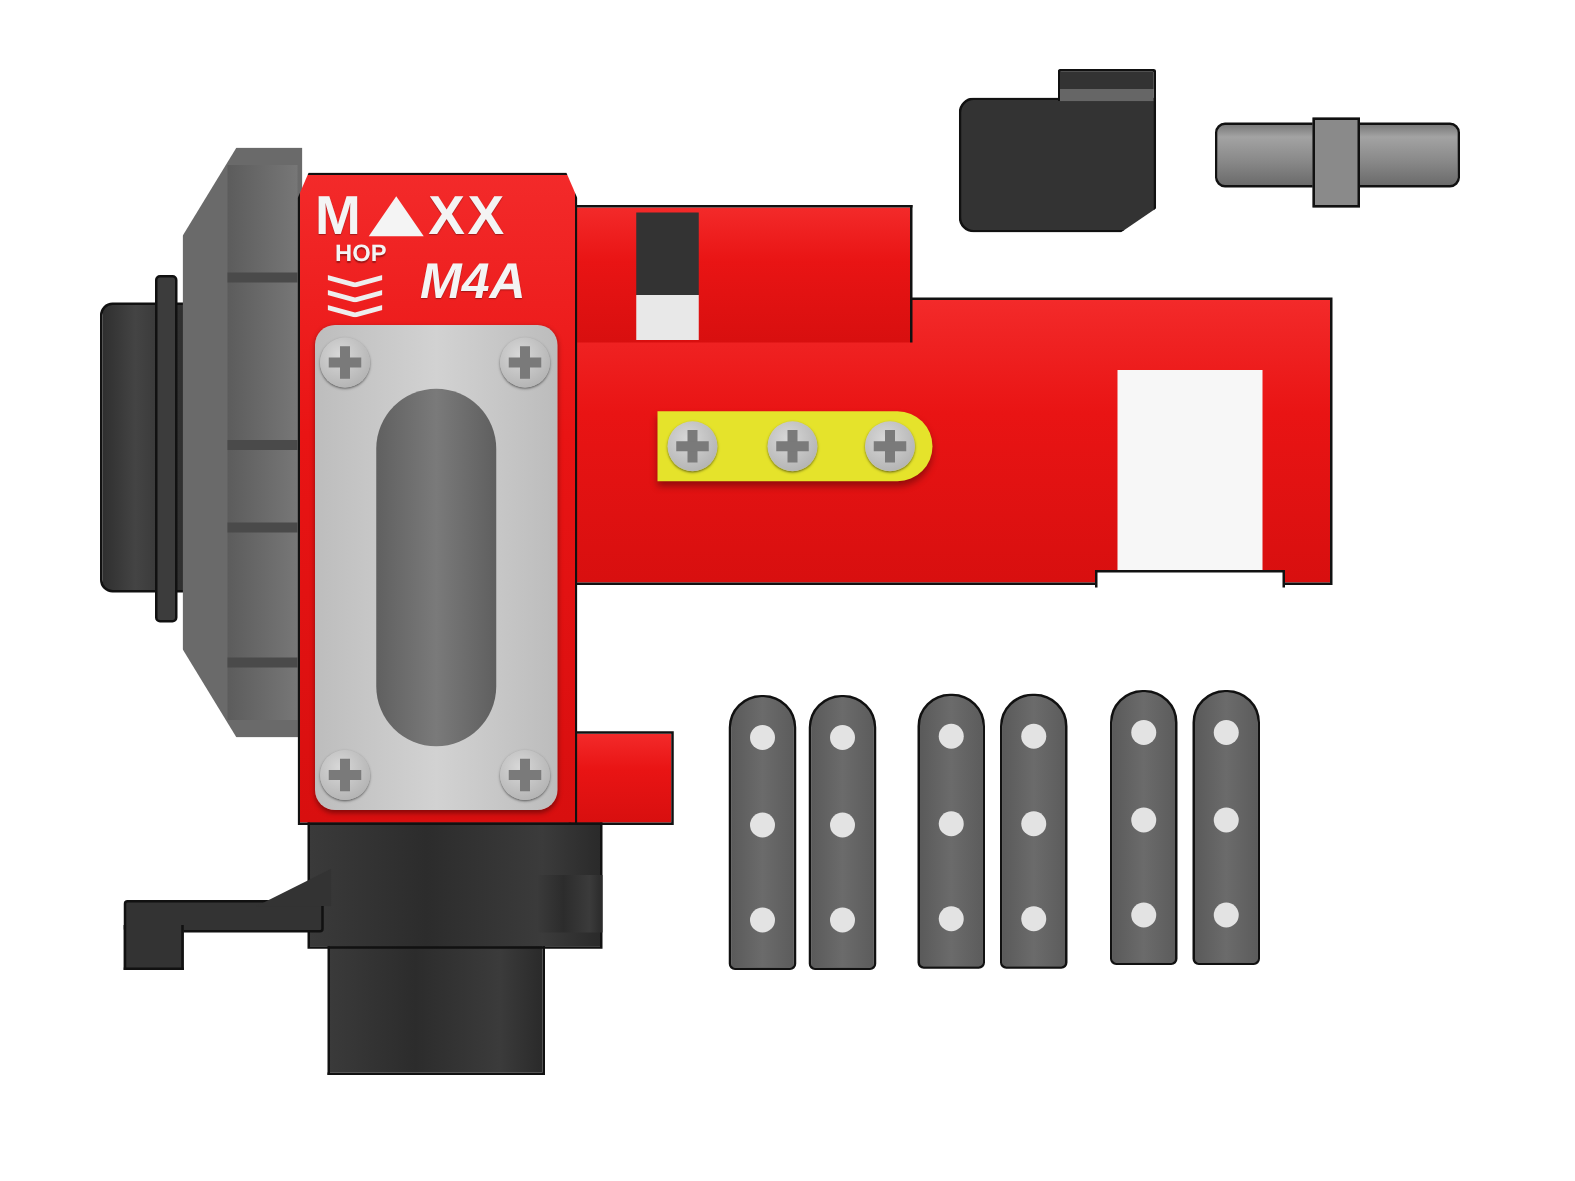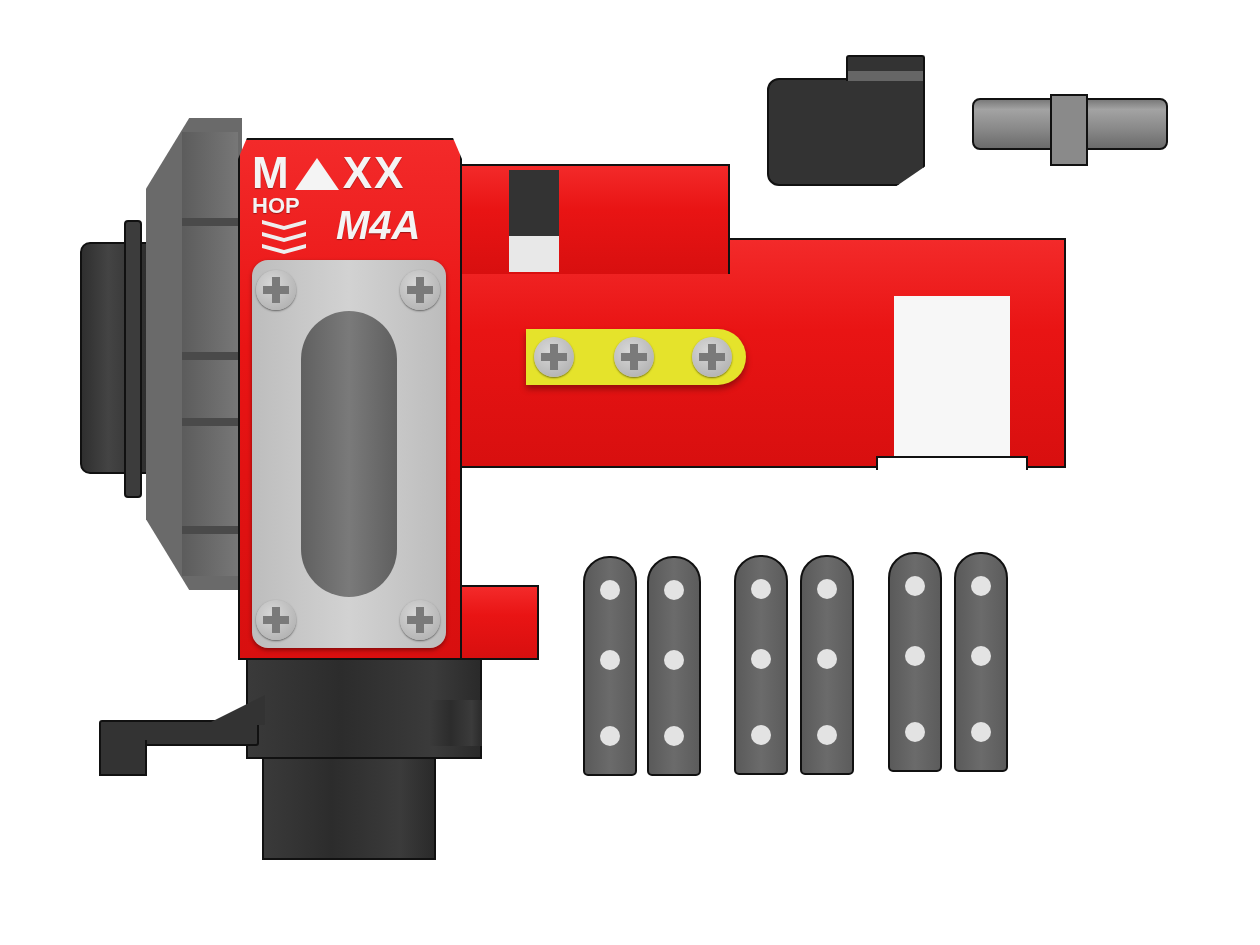--- a/index.html
+++ b/index.html
@@ -49,21 +49,21 @@
   <div class="screw" style="left:8px;top:8px;"></div>
   <div class="screw" style="left:88px;top:8px;"></div>
   <div class="screw" style="left:166px;top:8px;"></div>
 </div>
 
 <div class="abs outline red" style="left:238px;top:138px;width:224px;height:522px;clip-path:polygon(4% 0,96% 0,100% 4%,100% 100%,0 100%,0 4%);"></div>
 
 <div class="abs logo-text" style="left:252px;top:150px;font-size:44px;letter-spacing:2px;line-height:46px;">
   <span>M</span><span style="display:inline-block;width:0;height:0;border-left:22px solid transparent;border-right:22px solid transparent;border-bottom:32px solid #f4f4f4;margin:0 4px;vertical-align:-2px;"></span><span>X</span><span>X</span>
 </div>
-<div class="abs logo-text" style="left:252px;top:193px;font-size:22px;text-align:center;">HOP</div>
+<div class="abs logo-text" style="left:268px;top:193px;font-size:19px;text-align:center;">HOP</div>
 <div class="abs" style="left:262px;top:220px;width:44px;height:34px;">
   <div style="width:44px;height:10px;background:#eee;clip-path:polygon(0 0,50% 60%,100% 0,100% 40%,50% 100%,0 40%);"></div>
   <div style="width:44px;height:10px;margin-top:2px;background:#eee;clip-path:polygon(0 0,50% 60%,100% 0,100% 40%,50% 100%,0 40%);"></div>
   <div style="width:44px;height:10px;margin-top:2px;background:#eee;clip-path:polygon(0 0,50% 60%,100% 0,100% 40%,50% 100%,0 40%);"></div>
 </div>
 <div class="abs logo-text" style="left:336px;top:203px;font-size:40px;font-style:italic;">M4A</div>
 
 <div class="abs" style="left:252px;top:260px;width:194px;height:388px;border-radius:16px;background:linear-gradient(90deg,#bdbdbd,#d2d2d2 50%,#bcbcbc);box-shadow:0 2px 4px rgba(0,0,0,.4);">
   <div class="abs" style="left:49px;top:51px;width:96px;height:286px;border-radius:48px;background:linear-gradient(90deg,#606060,#7a7a7a 50%,#5f5f5f);"></div>
   <div class="screw" style="left:4px;top:10px;"></div>

